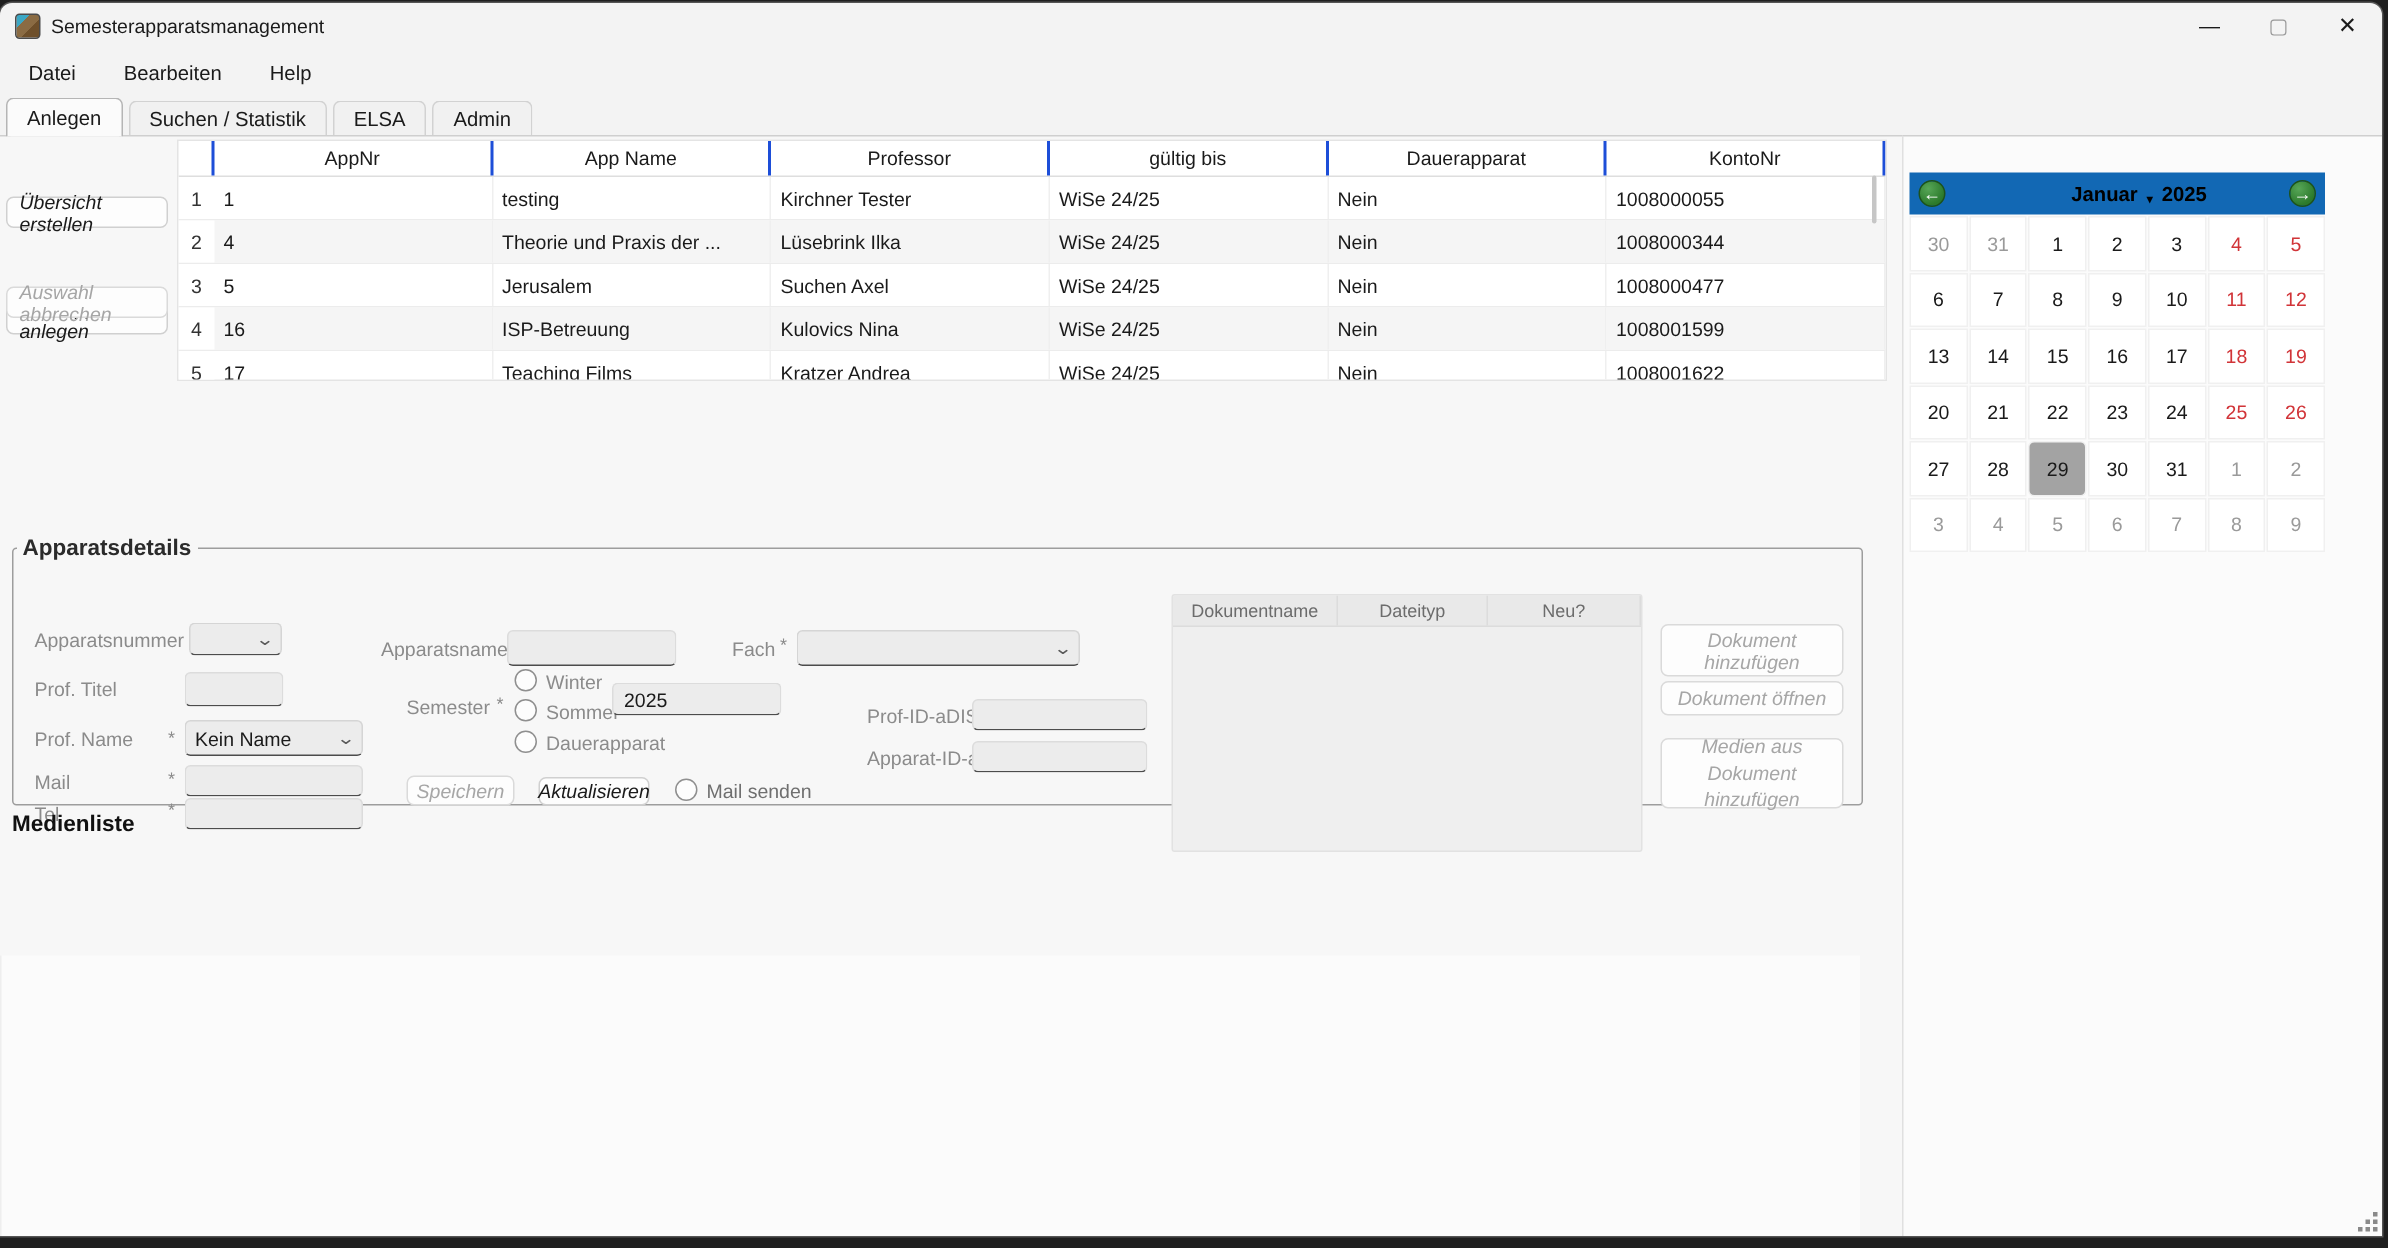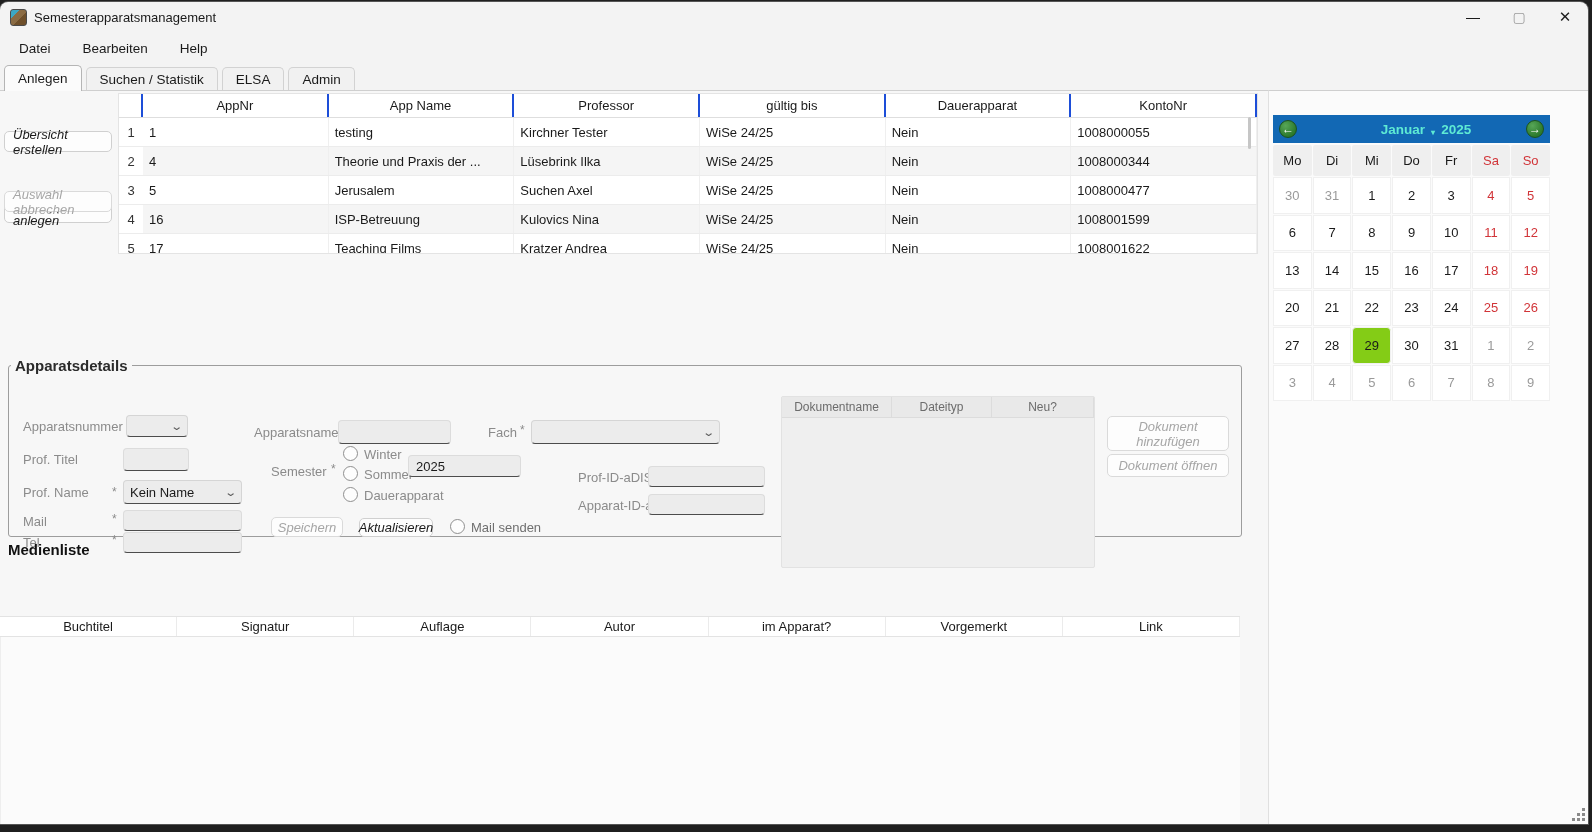--- a/index.html
+++ b/index.html
@@ -74,31 +74,31 @@
   .media-header { position:absolute; left:0; top:525px; width:1240px; height:21px; display:grid; grid-template-columns:repeat(7,1fr);
                   background:#fff; border-top:1px solid #e3e3e3; border-bottom:1px solid #e3e3e3; }
   .media-header .hc { display:flex; align-items:center; justify-content:center; font-size:13px; color:#1a1a1a; border-right:1px solid #ebebeb; }
   .media-body { position:absolute; left:0; top:546px; width:1240px; height:224px; background:#fbfbfb; border-left:1px solid #eee; }
 
   
   .calendar { position:absolute; left:4px; top:24px; width:277px; }
   .cal-header { height:28px; background:#1268b4; display:flex; align-items:center; justify-content:space-between; padding:0 6px; }
   .cal-arrow { width:18px; height:18px; border-radius:50%; background:radial-gradient(circle at 35% 30%, #57a657, #2c7a2c 70%);
                border:1px solid #1c521c; color:#fff; font-size:12px; display:flex; align-items:center; justify-content:center; line-height:1; }
-  .cal-title { color:#5eead4; font-size:13.5px; font-weight:bold; display:flex; align-items:center; gap:6px;margin-left:29px; }
+  .cal-title { color:#000000; font-size:13.5px; font-weight:bold; display:flex; align-items:center; gap:6px;margin-left:29px; }
   .cal-title .mcaret { font-size:8px; position:relative; top:3px; }
   .cal-dow { display:grid; grid-template-columns:repeat(7,1fr); gap:1px; margin-top:2px; }
   .cal-dow .d { height:31px; background:#efefef; display:flex; align-items:center; justify-content:center; font-size:13px; color:#1a1a1a; border-radius:2px; }
   .cal-dow .d.we { color:#d13438; }
   .cal-grid { display:grid; grid-template-columns:repeat(7,1fr); gap:1px; margin-top:1px; }
   .cal-grid .cell { height:36.5px; background:#fff; display:flex; align-items:center; justify-content:center; font-size:13px; color:#1a1a1a;
                     border:1px solid #f0f0f0; }
   .cal-grid .cell.muted { color:#9a9a9a; }
   .cal-grid .cell.we { color:#d13438; }
-  .cal-grid .cell.today { background:#84cc16; border-radius:4px; }
+  .cal-grid .cell.today { background:#a3a3a3; border-radius:4px; }
 
   
   .grip { position:absolute; right:3px; bottom:3px; width:14px; height:14px; }
   .grip i { position:absolute; width:3px; height:3px; background:#8a8a8a; }
 </style>
 </head>
 <body>
 
 <div class="window">
 
@@ -254,56 +254,39 @@
 
       <div class="doc-table">
         <div class="dt-header" id="doc-head">
             <div class="hc">Dokumentname</div>
             <div class="hc">Dateityp</div>
             <div class="hc">Neu?</div>
           </div>
       </div>
       <div class="btn disabled doc-btn" style="top:42px; height:35px;">Dokument hinzufügen</div>
       <div class="btn disabled doc-btn" style="top:80px; height:23px;">Dokument öffnen</div>
+      <div class="btn disabled doc-btn" style="top:118px; height:47px; white-space:normal; line-height:1.35; padding:2px 6px;">Medien aus Dokument hinzufügen</div>
     </fieldset>
 
     <div class="media-title">Medienliste</div>
-    <div class="media-header" id="media-head">
-        <div class="hc">Buchtitel</div>
-        <div class="hc">Signatur</div>
-        <div class="hc">Auflage</div>
-        <div class="hc">Autor</div>
-        <div class="hc">im Apparat?</div>
-        <div class="hc">Vorgemerkt</div>
-        <div class="hc">Link</div>
-      </div>
     <div class="media-body"></div>
 
   </div>
 
   <div class="rightpanel">
     <div class="calendar">
       <div class="cal-header">
         <div class="cal-arrow">←</div>
         <div class="cal-title">
           <span>Januar</span>
             <span class="mcaret">▾</span>
           <span>2025</span>
         </div>
         <div class="cal-arrow">→</div>
       </div>
-      <div class="cal-dow" id="cal-dow">
-          <div class="d">Mo</div>
-          <div class="d">Di</div>
-          <div class="d">Mi</div>
-          <div class="d">Do</div>
-          <div class="d">Fr</div>
-          <div class="d we">Sa</div>
-          <div class="d we">So</div>
-        </div>
       <div class="cal-grid" id="cal-grid">
           <div class="cell muted">30</div>
           <div class="cell muted">31</div>
           <div class="cell">1</div>
           <div class="cell">2</div>
           <div class="cell">3</div>
           <div class="cell we">4</div>
           <div class="cell we">5</div>
           <div class="cell">6</div>
           <div class="cell">7</div>

